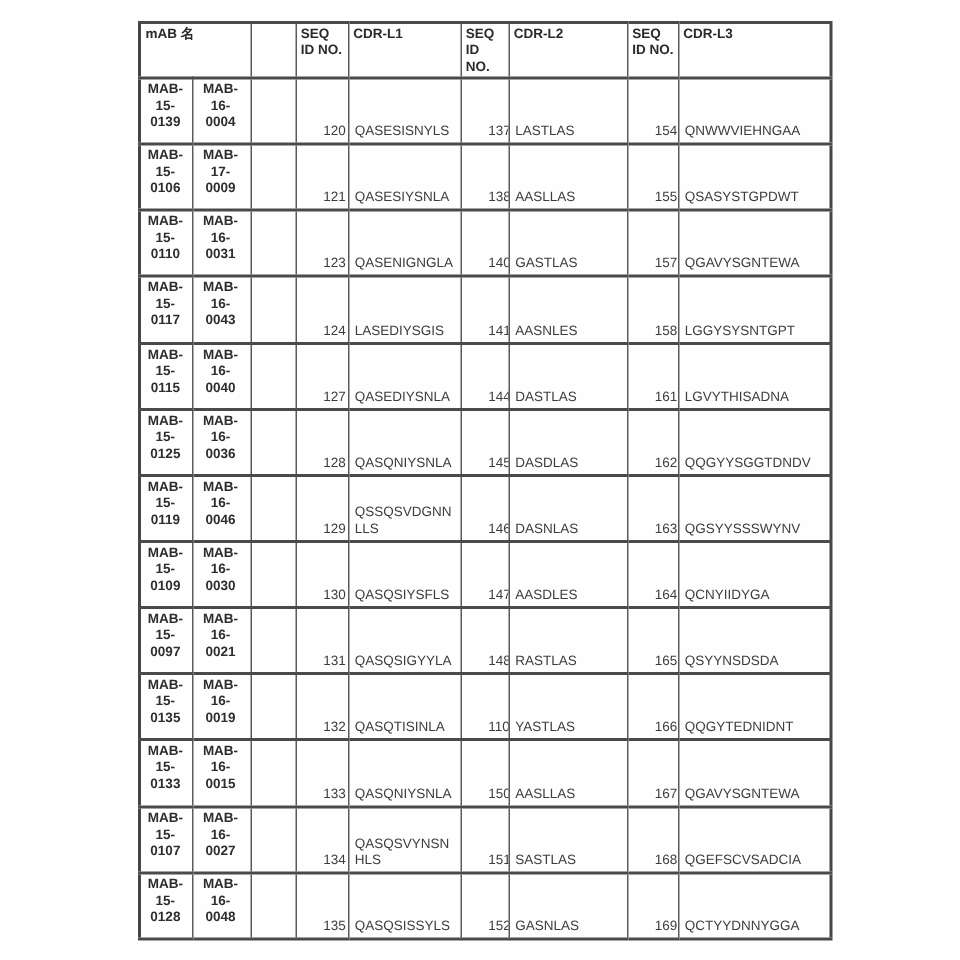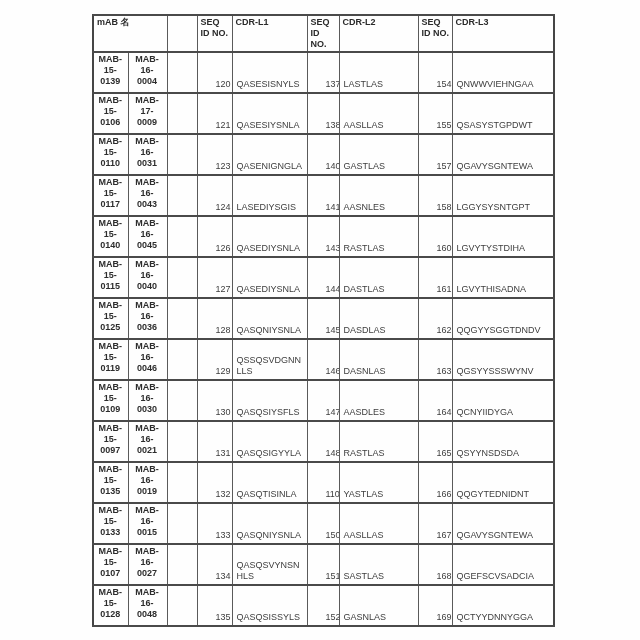--- a/index.html
+++ b/index.html
@@ -147,31 +147,20 @@
     <td class="blank"></td>
     <td class="num">124</td>
     <td class="seq">LASEDIYSGIS</td>
     <td class="num">141</td>
     <td class="seq">AASNLES</td>
     <td class="num">158</td>
     <td class="seq">LGGYSYSNTGPT</td>
   </tr>
 
 
-  <tr>
-    <td class="mab">MAB-15-0140</td>
-    <td class="mab">MAB-16-0045</td>
-    <td class="blank"></td>
-    <td class="num">126</td>
-    <td class="seq">QASEDIYSNLA</td>
-    <td class="num">143</td>
-    <td class="seq">RASTLAS</td>
-    <td class="num">160</td>
-    <td class="seq">LGVYTYSTDIHA</td>
-  </tr>
 
   <tr>
     <td class="mab">MAB-15-0115</td>
     <td class="mab">MAB-16-0040</td>
     <td class="blank"></td>
     <td class="num">127</td>
     <td class="seq">QASEDIYSNLA</td>
     <td class="num">144</td>
     <td class="seq">DASTLAS</td>
     <td class="num">161</td>

